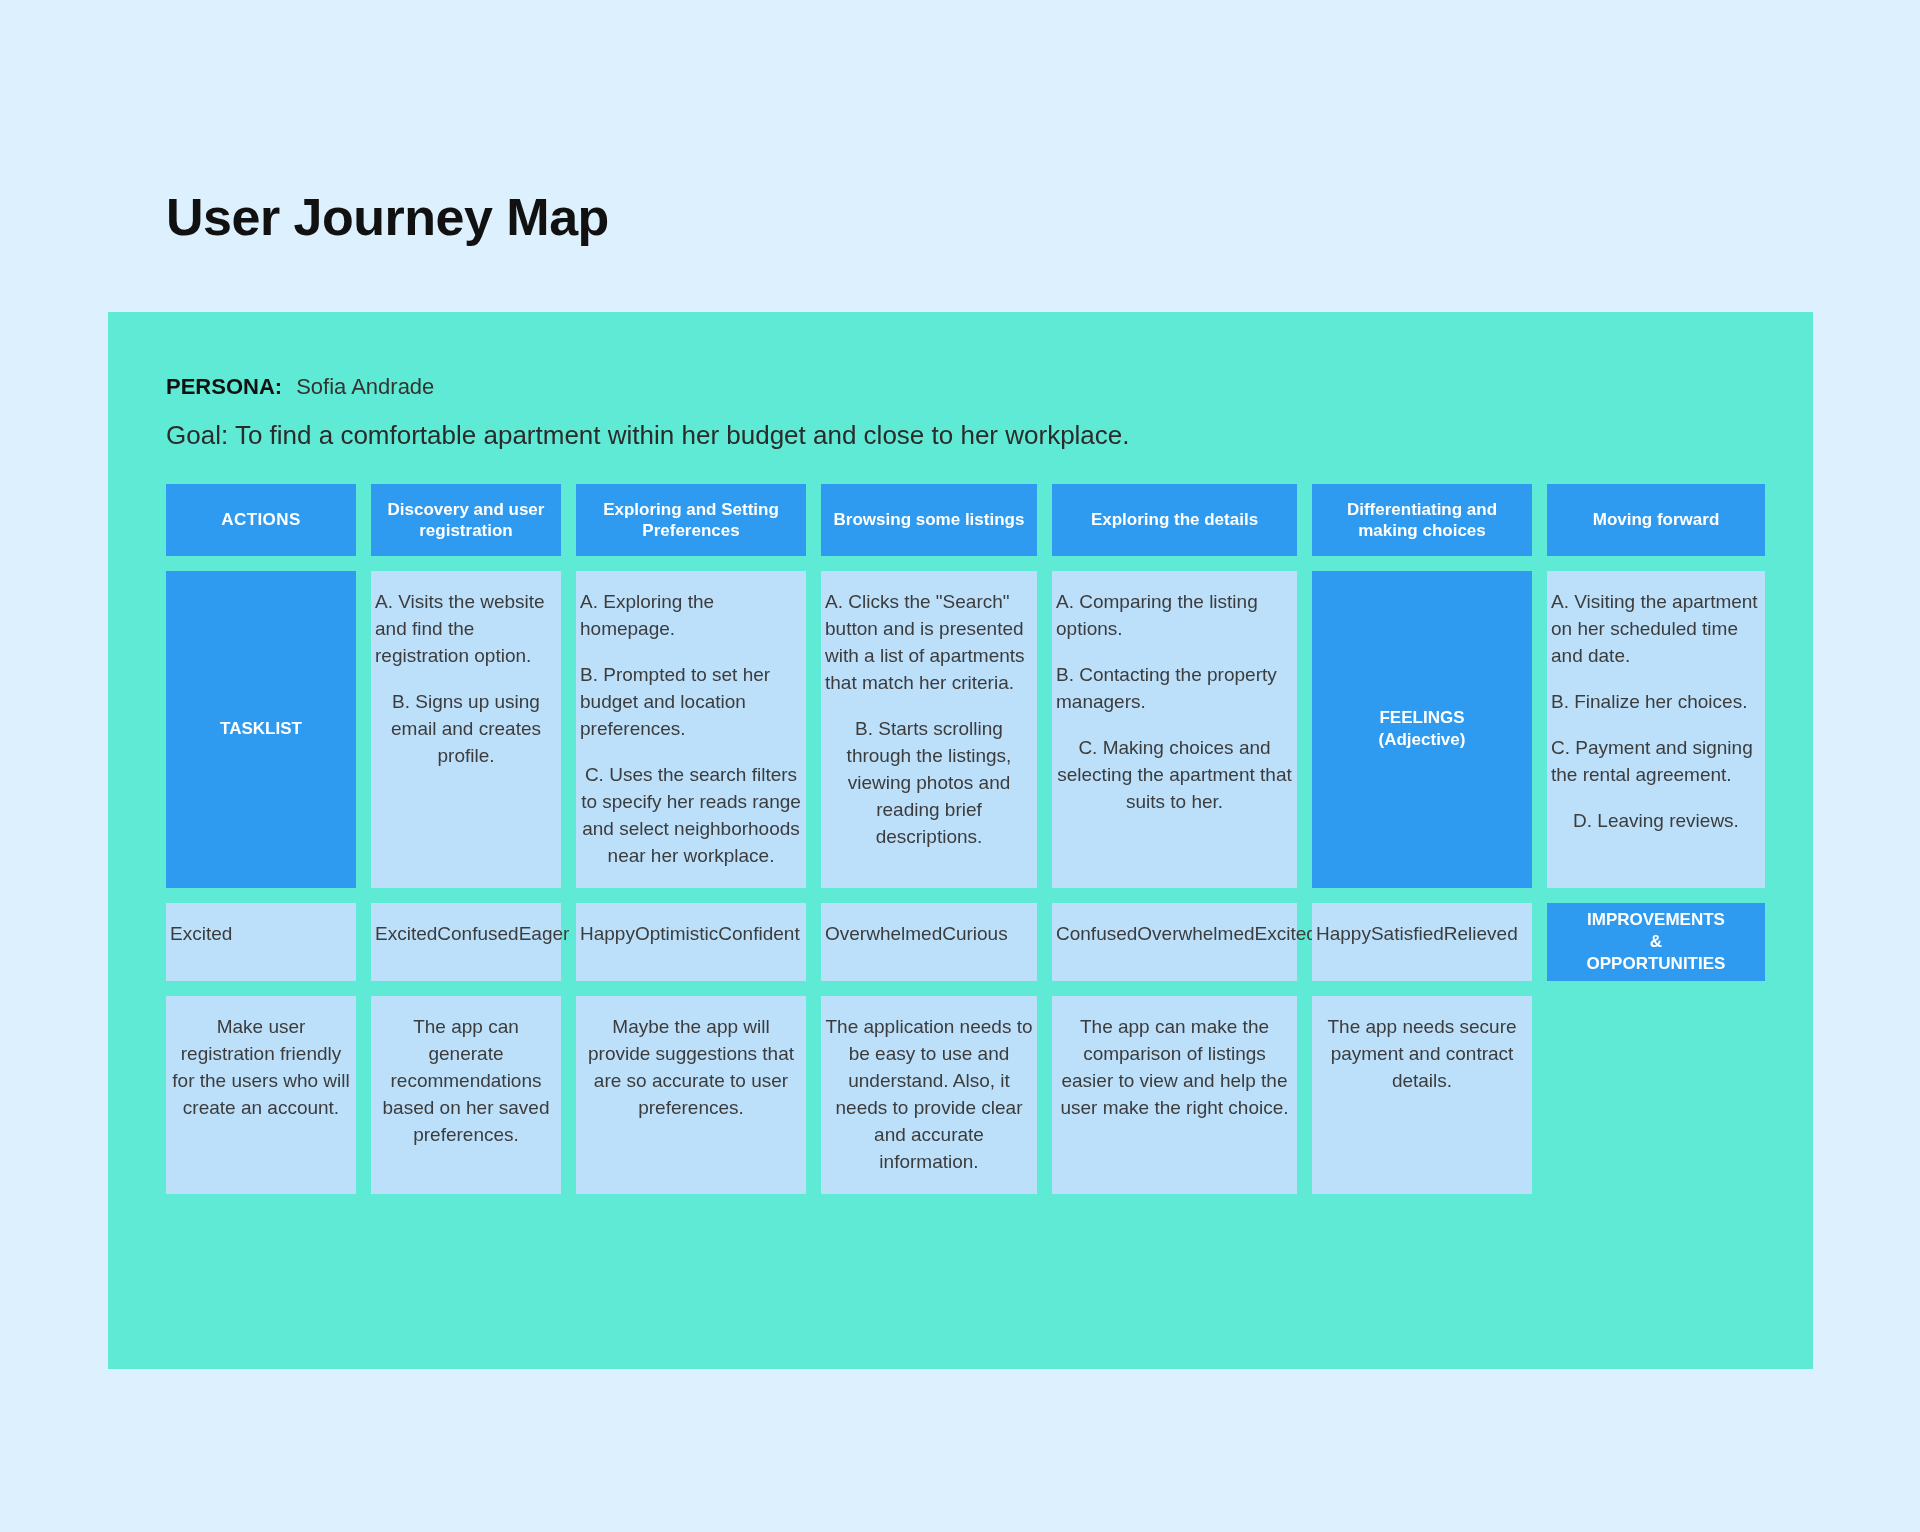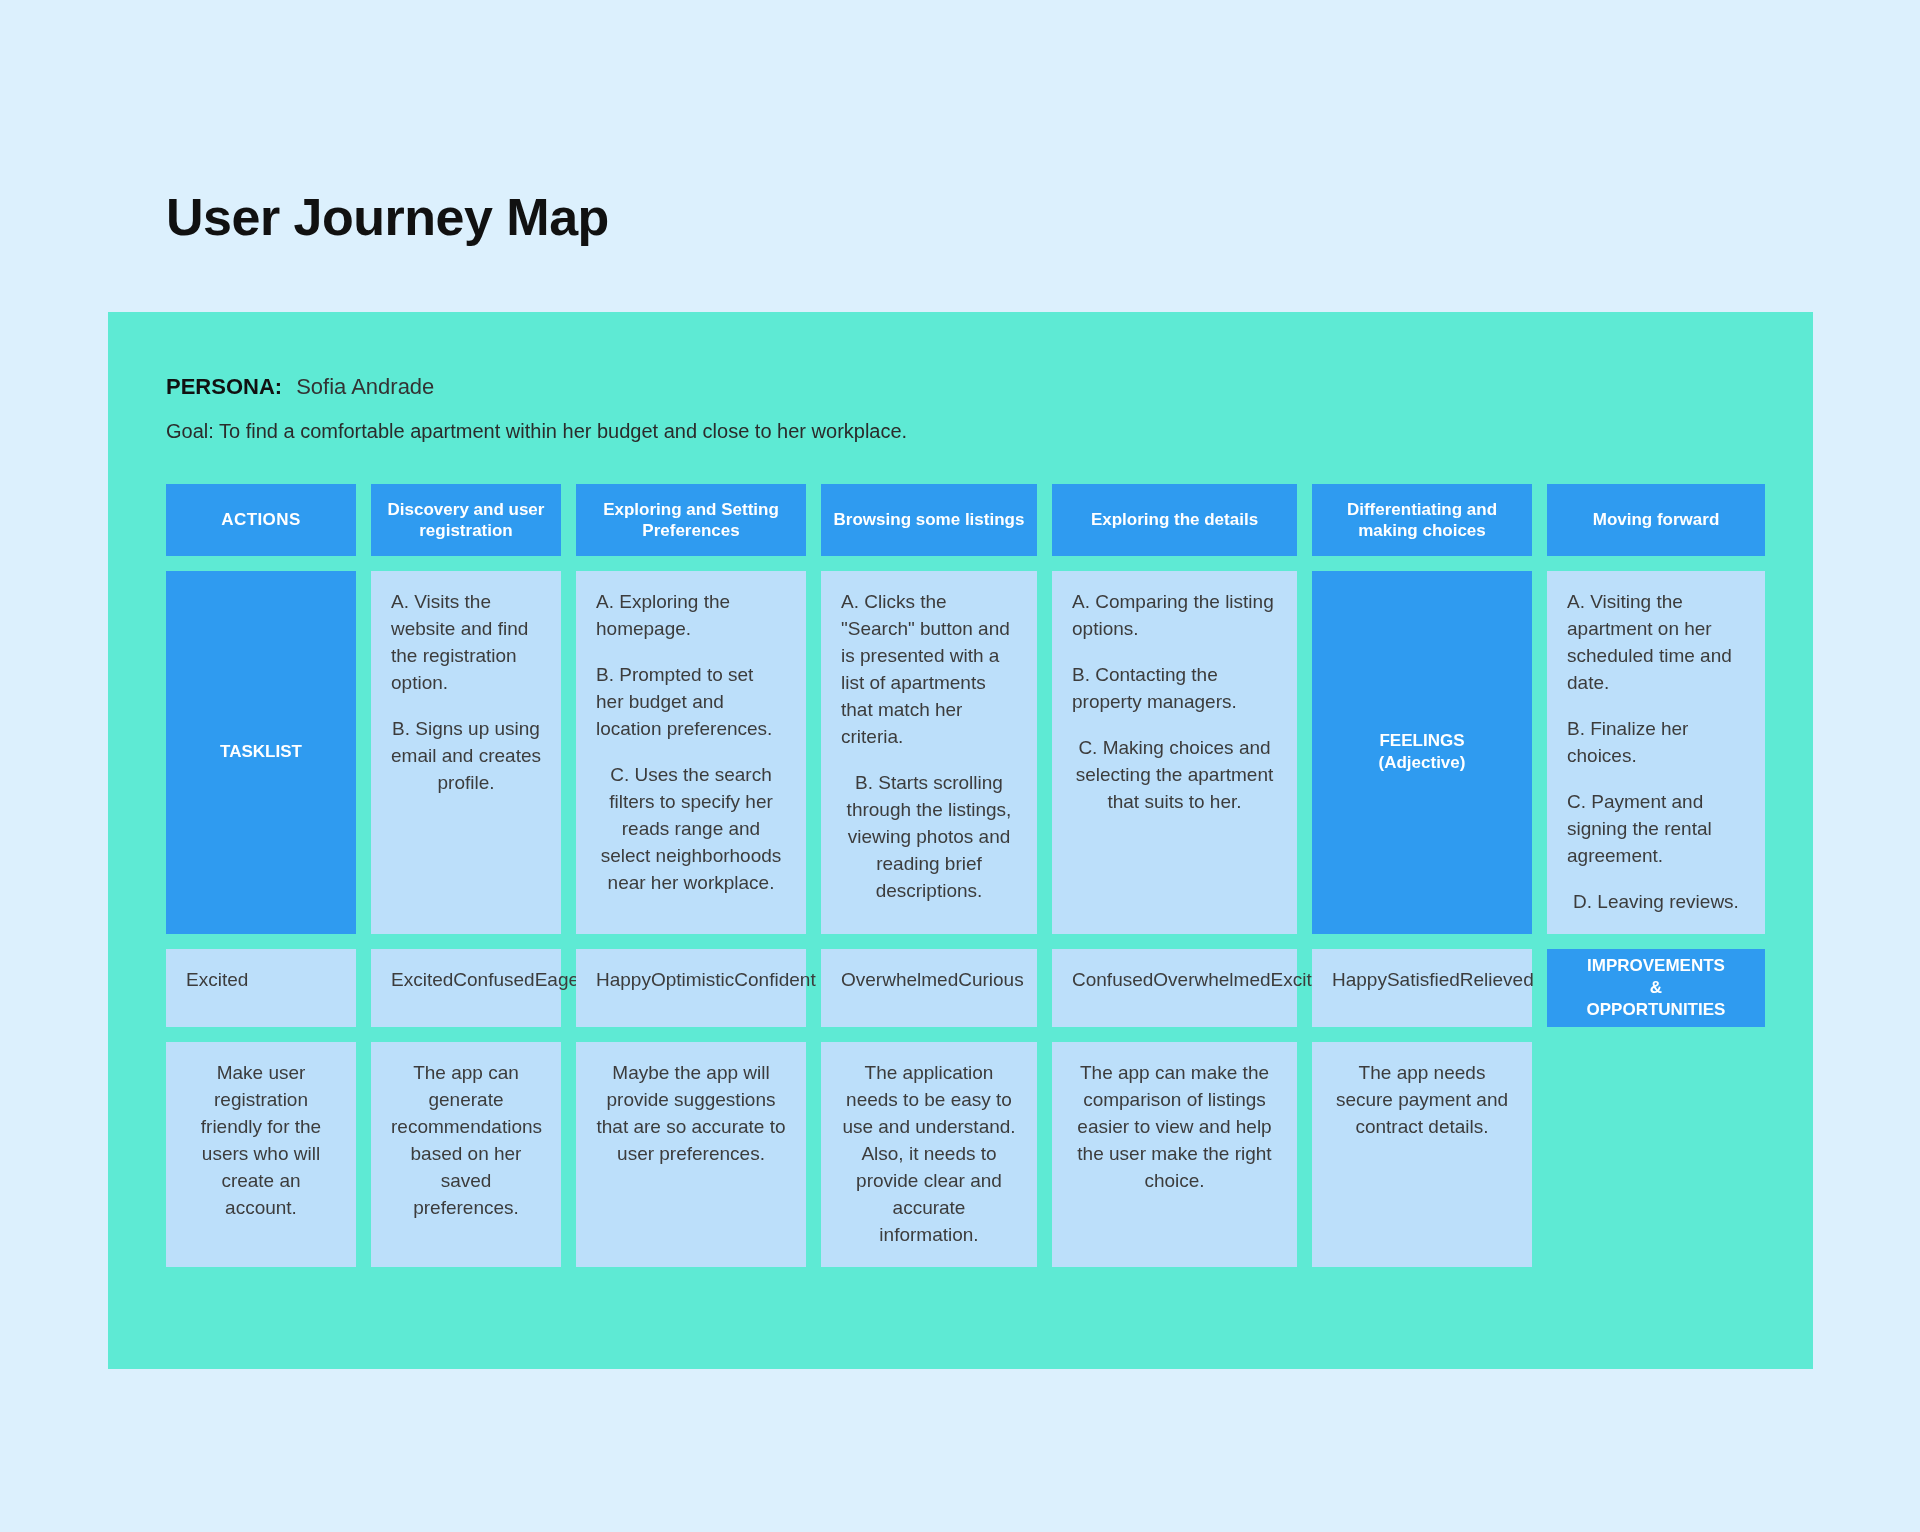--- a/index.html
+++ b/index.html
@@ -49,21 +49,21 @@
     margin-right: 14px;
   }
   .persona-name {
     font-weight: 400;
     color: #333333;
   }
   .goal-line {
     position: absolute;
     left: 58px;
     top: 108px;
-    font-size: 20px;
+    font-size: 26px;
     color: #2b2b2b;
     white-space: nowrap;
   }
 
   #journey-grid {
     position: absolute;
     left: 58px;
     top: 172px;
     width: 1615px;
     display: grid;
@@ -103,21 +103,21 @@
     text-align: center;
     display: flex;
     align-items: center;
     justify-content: center;
     padding: 6px 0;
   }
 
   .body-cell {
     background: #bcdffa;
     color: #3c3c3c;
-    padding: 18px 20px;
+    padding: 18px 4px;
     font-size: 19px;
     line-height: 1.42;
   }
   .body-cell p {
     margin: 0 0 19px 0;
   }
   .body-cell p:last-child {
     margin-bottom: 0;
     text-align: center;
   }

